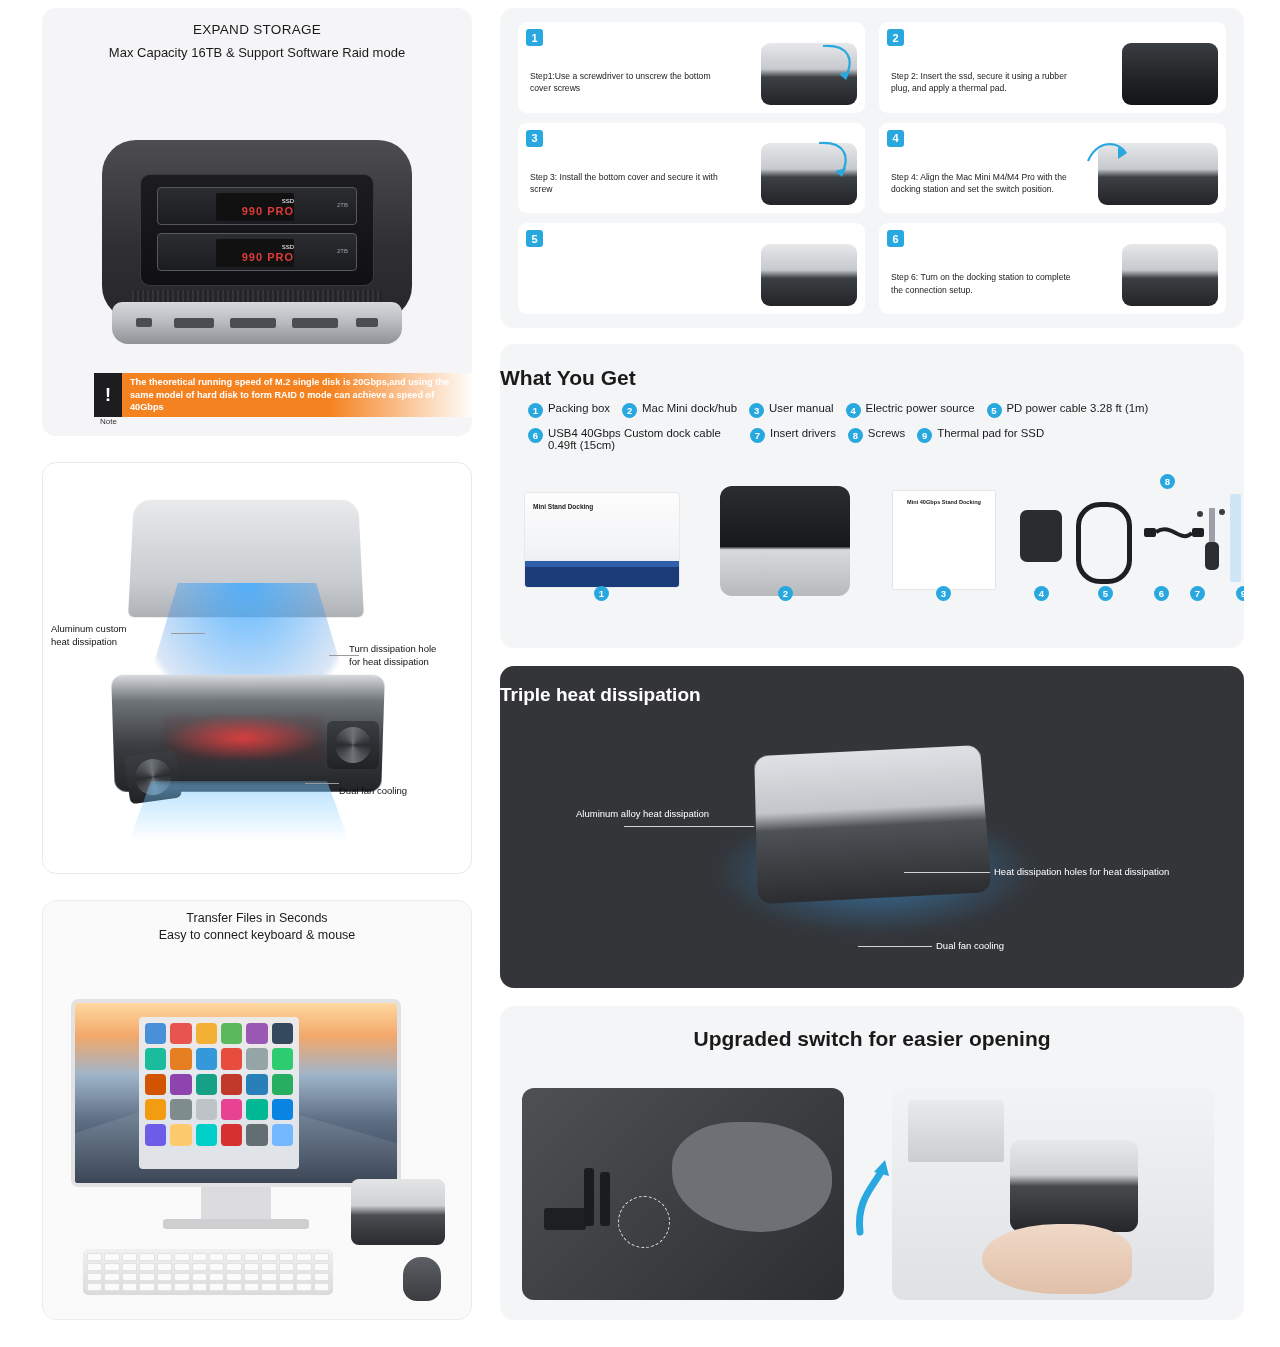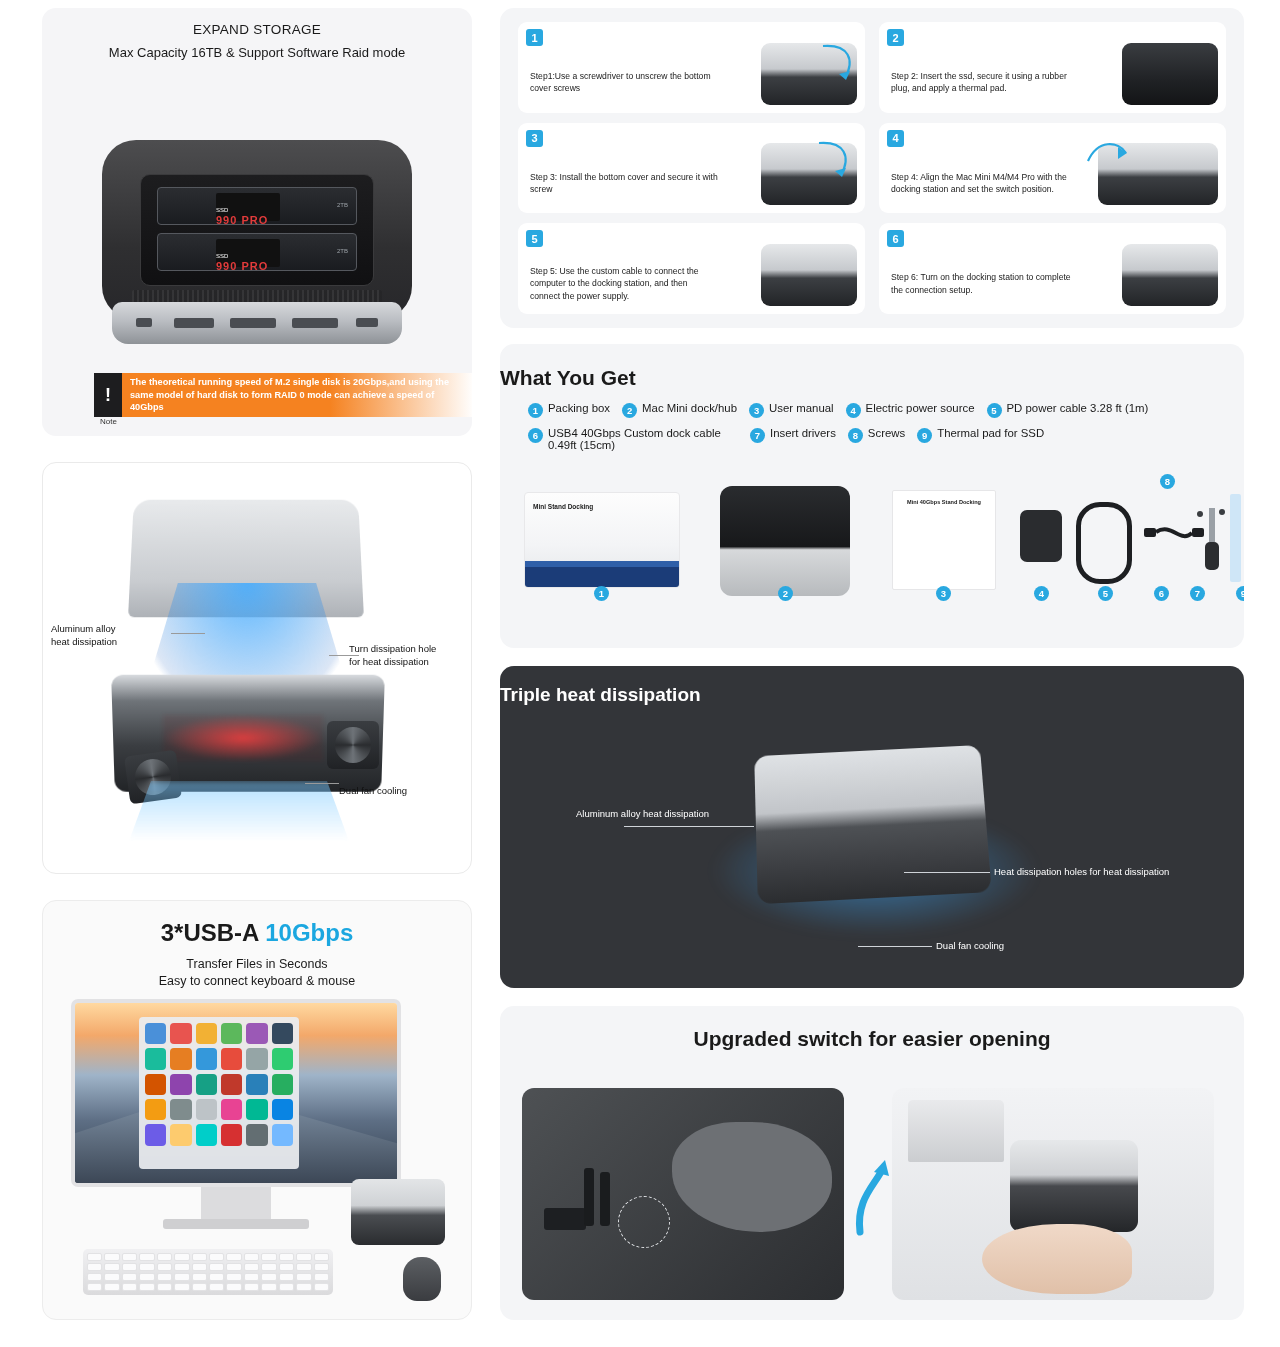--- a/index.html
+++ b/index.html
@@ -41,23 +41,23 @@
     border-radius:10px; border:1px solid #3a3a3c;
   }
   .ssd-stick {
     position:absolute; left:16px; width:200px; height:38px;
     background:linear-gradient(180deg,#2b2d31,#1a1c20);
     border:1px solid #55585e; border-radius:4px;
   }
   .ssd-stick.s1 { top:12px; }
   .ssd-stick.s2 { top:58px; }
   .ssd-label {
-    position:absolute; left:58px; top:5px; width:64px; height:28px;
+    position:absolute; left:58px; top:5px; width:78px; height:28px;
     background:#111; border-radius:2px; color:#fff; font-size:6px;
-    text-align:left; line-height:1.1; padding-top:14px;
+    text-align:right; line-height:1.1; padding-top:5px;
   }
   .ssd-label b { display:block; color:#e23b3b; font-size:11px; letter-spacing:1px; }
   .ssd-cap { position:absolute; right:8px; top:14px; color:#9aa0a6; font-size:6px; }
   .dev-base {
     position:absolute; left:10px; top:176px; width:290px; height:42px;
     background:linear-gradient(180deg,#d7d9dc 0%, #babdc2 45%, #8e9297 100%);
     border-radius:10px 10px 16px 16px;
   }
   .port { position:absolute; top:16px; background:#4a4d52; border-radius:2px; }
   .port.p1 { left:24px; width:16px; height:9px; }
@@ -306,41 +306,38 @@
   <div class="card white" id="card-heat">
     <div class="heat-top"></div>
     <div class="beam"></div>
     <div class="heat-bot"></div>
     <div class="heat-red"></div>
     <div class="fan f1"></div>
     <div class="fan f2"></div>
     <div class="glowtrail"></div>
 
     <div class="lbl" style="left:8px; top:160px; width:120px;">
-      <div>Aluminum alloy</div>
+      <div>Aluminum custom</div>
       <div>heat dissipation</div>
     </div>
     <div class="leader" style="left:128px; top:170px; width:34px;"></div>
 
     <div class="lbl" style="right:12px; top:180px; width:110px;">
       <div>Turn dissipation hole</div>
       <div>for heat dissipation</div>
     </div>
     <div class="leader" style="left:286px; top:192px; width:30px;"></div>
 
     <div class="lbl" style="left:296px; top:322px; width:110px;">
       <div>Dual fan cooling</div>
     </div>
     <div class="leader" style="left:262px; top:320px; width:34px;"></div>
   </div>
 
   <div class="card" id="card-usb">
-    <div class="usb-title">
-      <span>3*USB-A </span><span class="accent">10Gbps</span>
-    </div>
     <div class="usb-s1">Transfer Files in Seconds</div>
     <div class="usb-s2">Easy to connect keyboard &amp; mouse</div>
 
     <div class="monitor">
       <div class="wall"></div>
       <div class="launchpad" id="lp">
           <div class="appico" style="background: rgb(74, 144, 217);"></div>
           <div class="appico" style="background: rgb(232, 84, 79);"></div>
           <div class="appico" style="background: rgb(242, 177, 52);"></div>
           <div class="appico" style="background: rgb(92, 184, 92);"></div>
@@ -478,21 +475,20 @@
         <div class="step-text">Step 4: Align the Mac Mini M4/M4 Pro with the docking station and set the switch position.</div>
         <div class="dockimg" style="width:120px;"></div>
         <svg class="arrowc" style="right:96px; top:10px; width:46px; height:40px;" viewBox="0 0 46 40">
           <path d="M4 28 C14 6 34 8 42 20"></path>
             <path d="M34 14 L43 20 L34 26" fill="#29a8e0" stroke="none"></path>
         </svg>
       </div>
 
       <div class="step">
         <div class="step-badge">5</div>
-        <div class="step-text">Step 5: Use the custom cable to connect the computer to the docking station, and then connect the power supply.</div>
         <div class="dockimg"></div>
       </div>
 
       <div class="step">
         <div class="step-badge">6</div>
         <div class="step-text">Step 6: Turn on the docking station to complete the connection setup.</div>
         <div class="dockimg"></div>
       </div>
     </div>
   </div>

